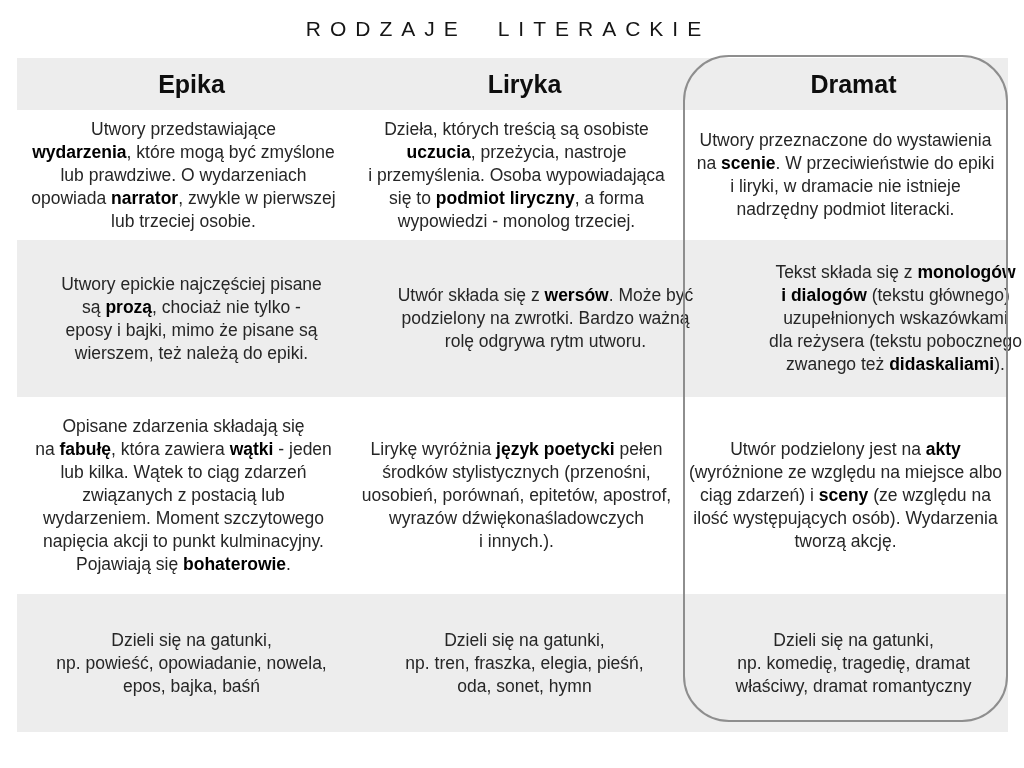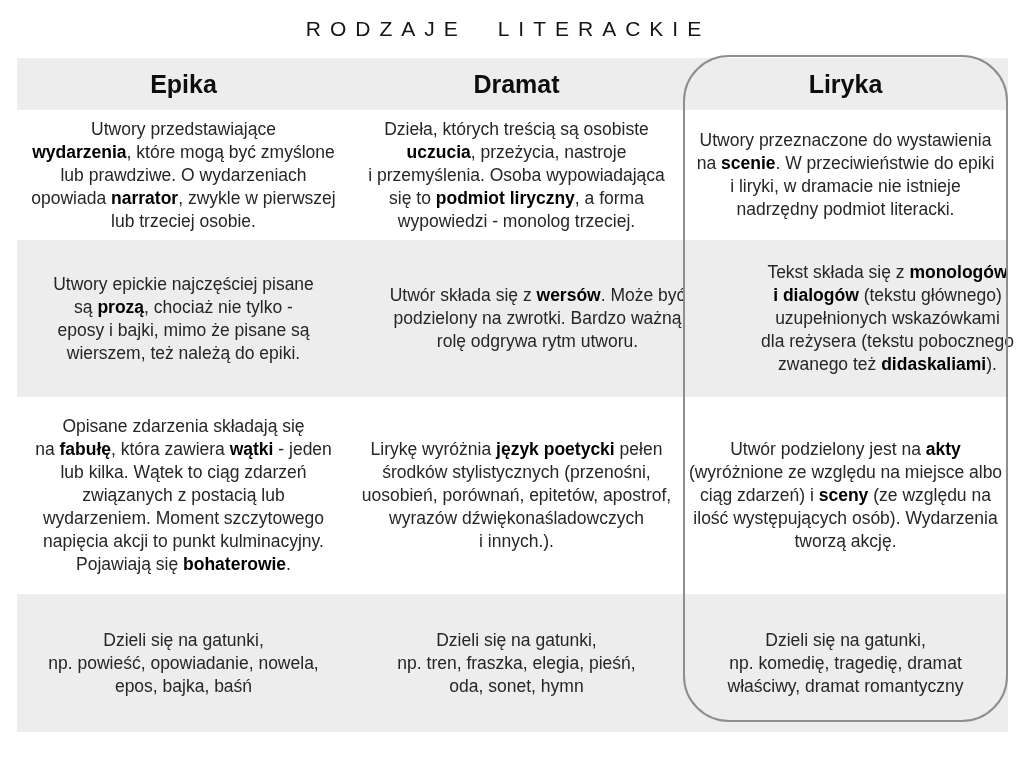--- a/index.html
+++ b/index.html
@@ -7,21 +7,21 @@
     width:1024px; height:768px; background:#ffffff; position:relative;
     font-family:"Liberation Sans", sans-serif; color:#1c1c1c; overflow:hidden;
   }
   .title {
     position:absolute; top:17px; left:0; width:1016px; text-align:center;
     font-size:21px; letter-spacing:9px; word-spacing:16px; color:#151515;
     white-space:nowrap;
   }
   .table { position:absolute; top:58px; left:17px; width:991px; }
   .row { display:grid; grid-template-columns:333px 333px 325px; }
-  .row.shaded { background:#ededed; }
+  .row.shaded { background:#ededed;padding-left:8px; }
   .header-row { height:52px; }
   .header-cell {
     display:flex; align-items:center; justify-content:center;
     font-weight:bold; font-size:25px; color:#0e0e0e;
   }
   .r1 { height:130px; }
   .r2 { height:157px; }
   .r3 { height:197px; }
   .r4 { height:138px; }
   .cell {
@@ -41,22 +41,22 @@
 </style>
 </head>
 <body>
 
 <div class="title">RODZAJE LITERACKIE</div>
 
 <div class="table">
 
   <div class="row header-row shaded" style="background: rgb(237, 237, 237);">
     <div class="header-cell">Epika</div>
+    <div class="header-cell">Liryka</div>
     <div class="header-cell">Dramat</div>
-    <div class="header-cell">Liryka</div>
   </div>
 
   <div class="row r1">
     <div class="cell">
         <div class="rich"><span>Utwory przedstawiające
 </span><b>wydarzenia</b><span>, które mogą być zmyślone
 lub prawdziwe. O wydarzeniach
 opowiada </span><b>narrator</b><span>, zwykle w pierwszej
 lub trzeciej osobie.</span></div>
       </div>

